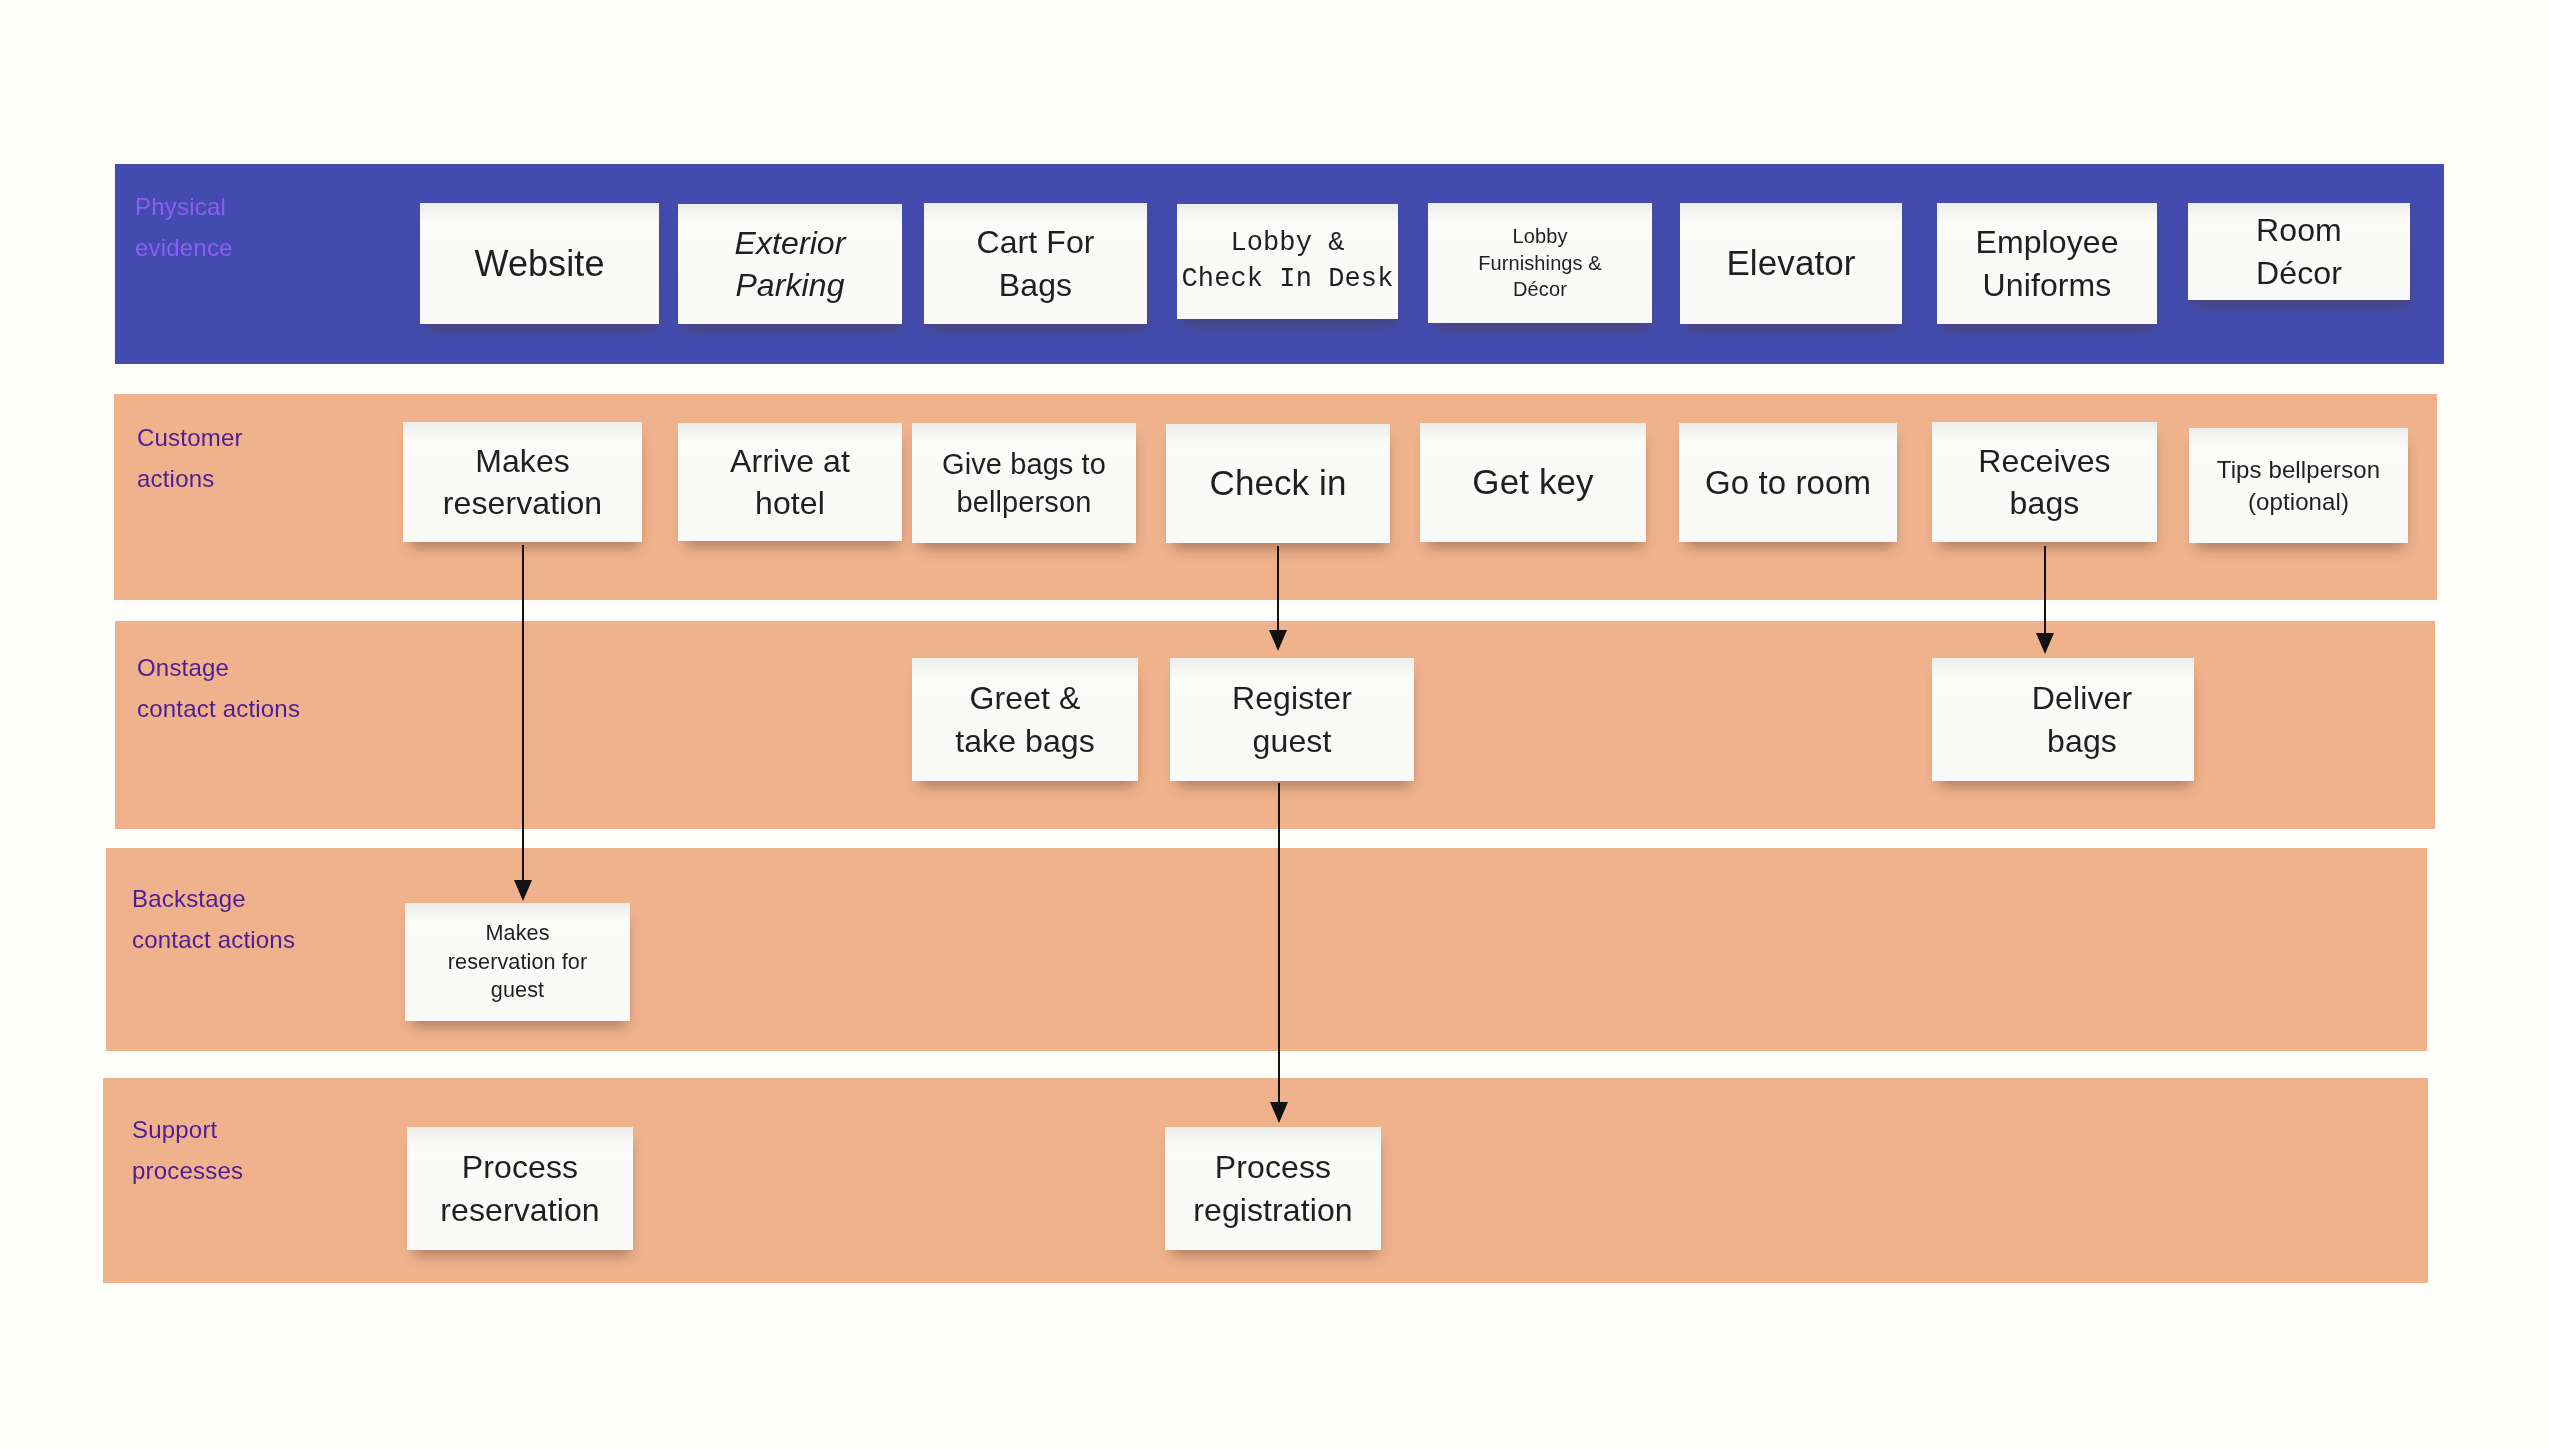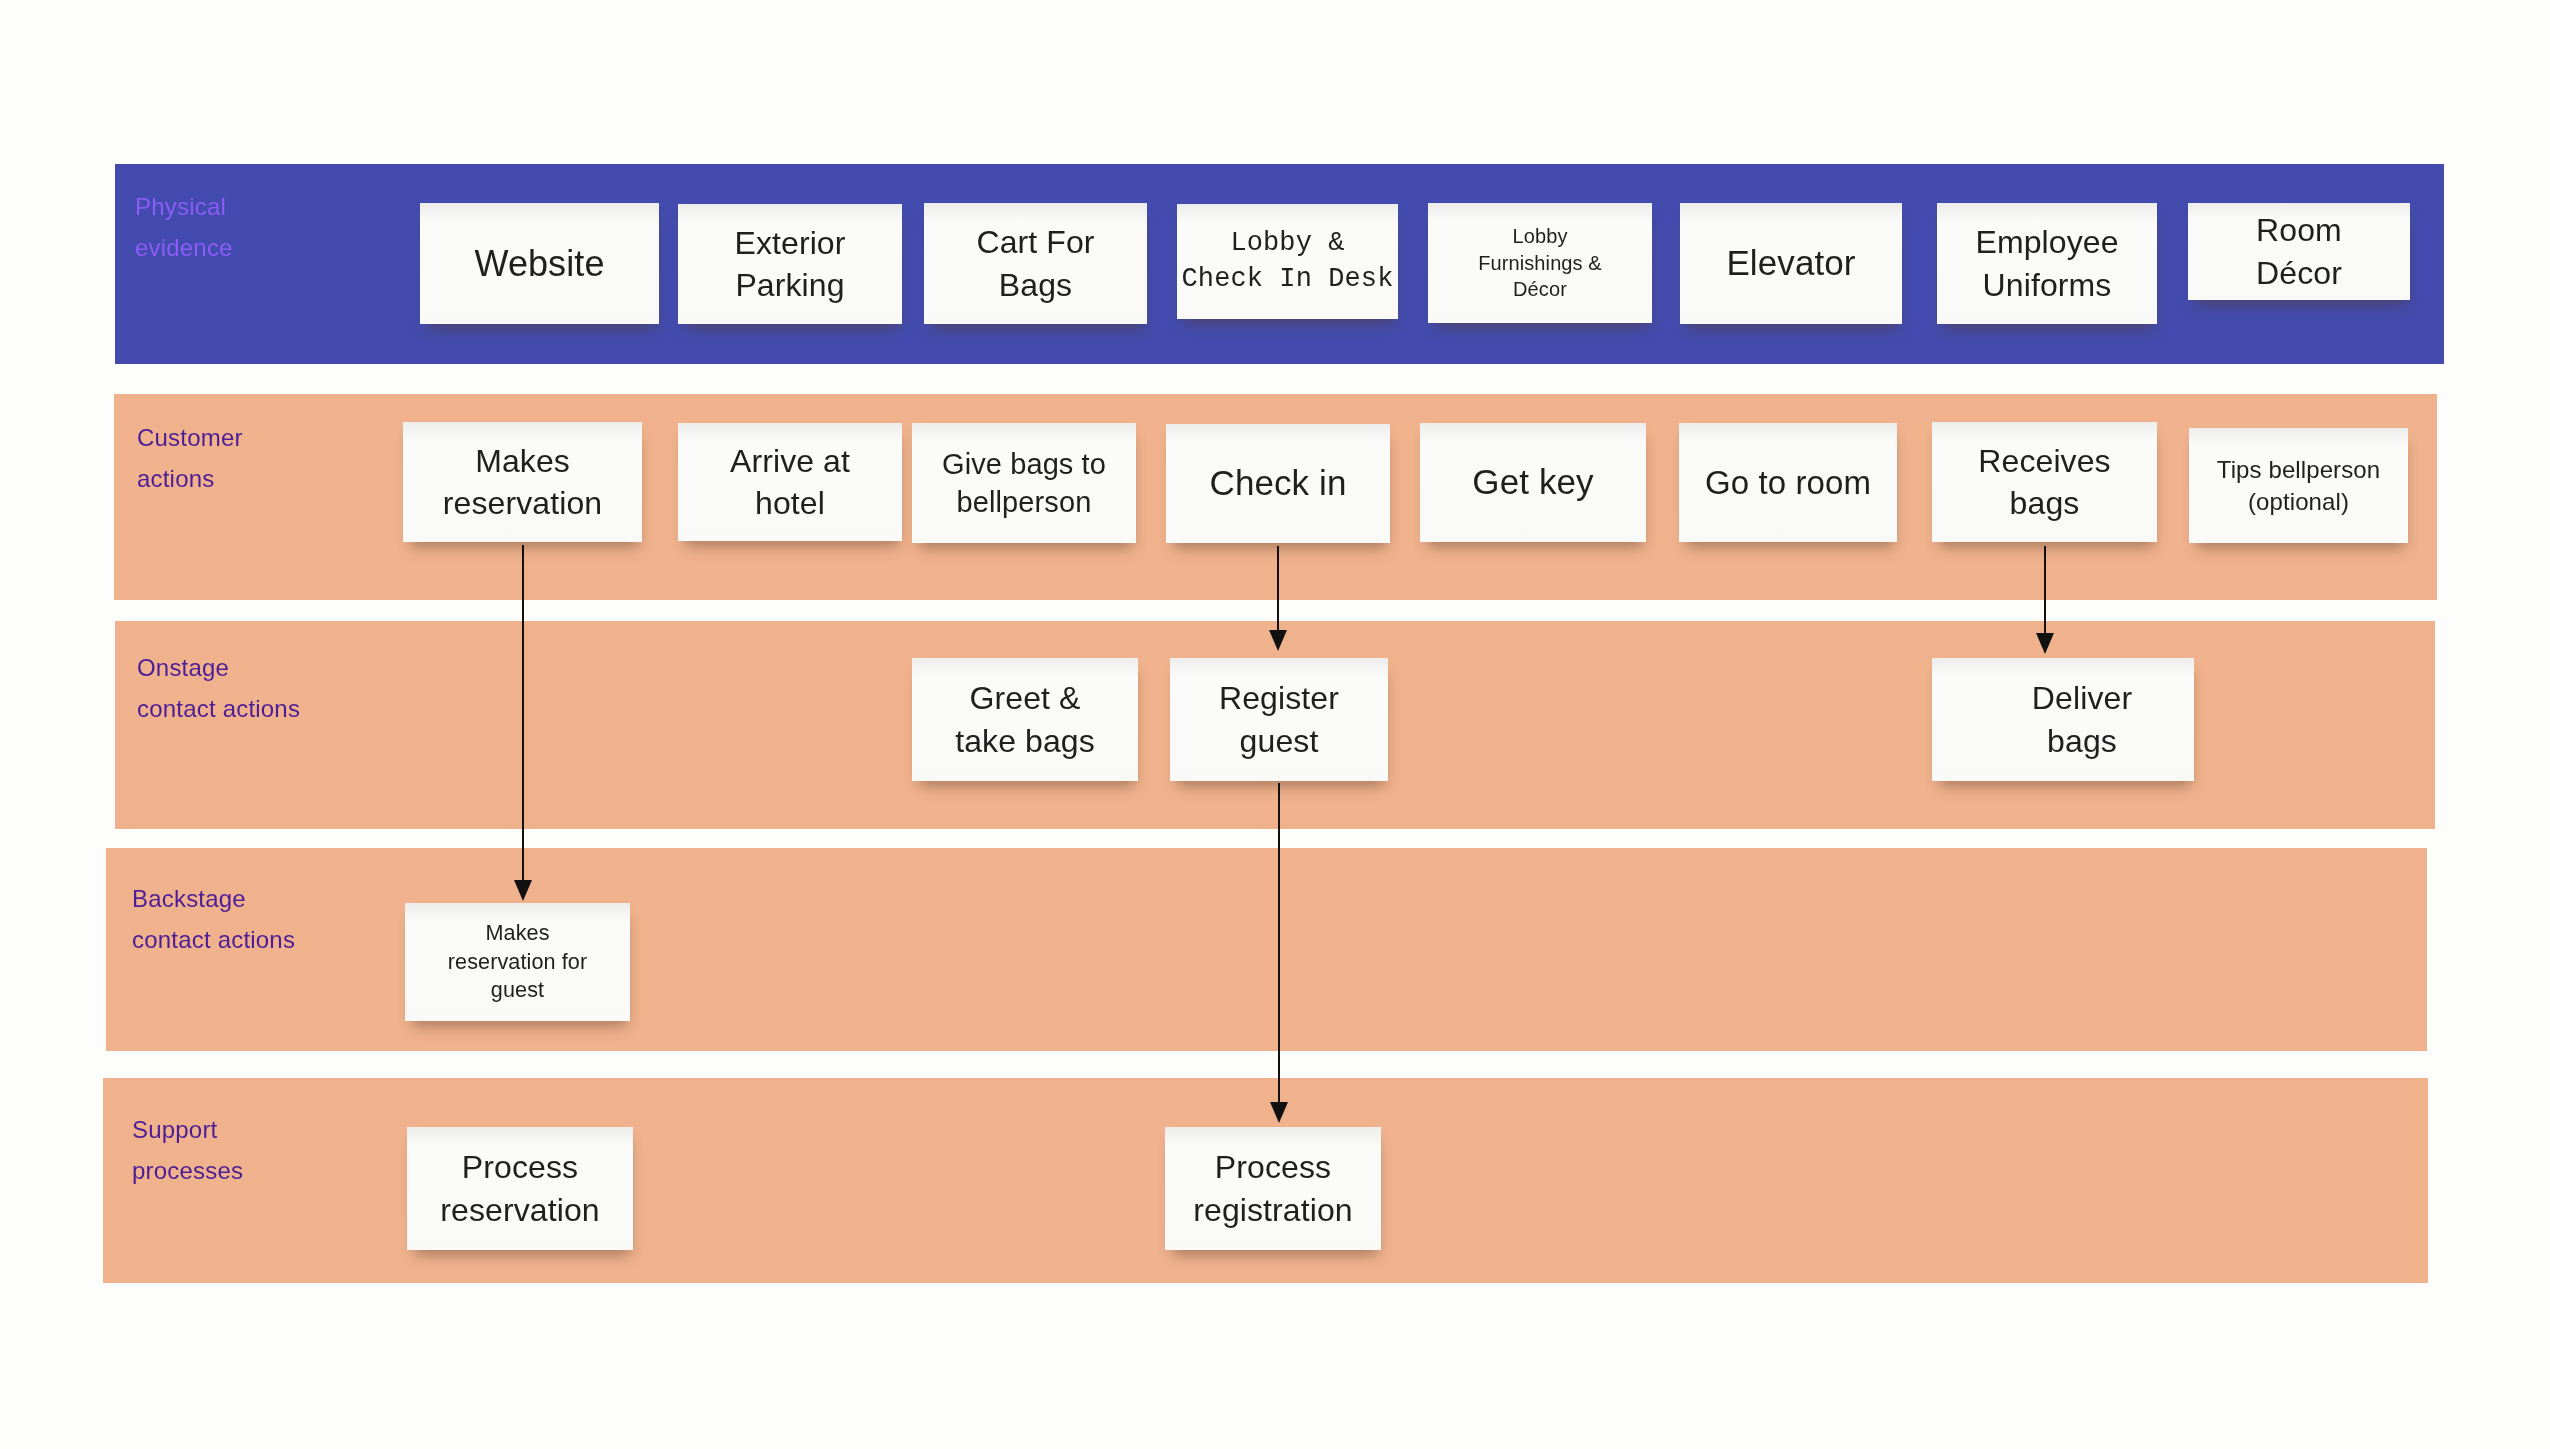--- a/index.html
+++ b/index.html
@@ -57,21 +57,21 @@
   <div class="row-label" style="left:137px;top:417px;">Customer
 actions</div>
   <div class="row-label" style="left:137px;top:647px;">Onstage
 contact actions</div>
   <div class="row-label" style="left:132px;top:878px;">Backstage
 contact actions</div>
   <div class="row-label" style="left:132px;top:1109px;">Support
 processes</div>
 
   <div class="note" style="left:420px;top:203px;width:239px;height:121px;font-size:36px;">Website</div>
-  <div class="note" style="left:678px;top:204px;width:224px;height:120px;font-size:32px;">Exterior
+  <div class="note" style="left:678px;top:204px;width:224px;height:120px;font-size:32px;font-style:italic;">Exterior
 Parking</div>
   <div class="note" style="left:924px;top:203px;width:223px;height:121px;font-size:32px;">Cart For
 Bags</div>
   <div class="note" style="left:1177px;top:204px;width:221px;height:115px;font-size:27px;font-family:Liberation Mono, monospace;">Lobby &amp;
 Check In Desk</div>
   <div class="note" style="left:1428px;top:203px;width:224px;height:120px;font-size:20px;">Lobby
 Furnishings &amp;
 Décor</div>
   <div class="note" style="left:1680px;top:203px;width:222px;height:121px;font-size:35px;">Elevator</div>
   <div class="note" style="left:1937px;top:203px;width:220px;height:121px;font-size:32px;">Employee
@@ -88,21 +88,21 @@
   <div class="note" style="left:1166px;top:424px;width:224px;height:119px;font-size:35px;">Check in</div>
   <div class="note" style="left:1420px;top:423px;width:226px;height:119px;font-size:35px;">Get key</div>
   <div class="note" style="left:1679px;top:423px;width:218px;height:119px;font-size:33px;">Go to room</div>
   <div class="note" style="left:1932px;top:422px;width:225px;height:120px;font-size:32px;">Receives
 bags</div>
   <div class="note" style="left:2189px;top:428px;width:219px;height:115px;font-size:24px;">Tips bellperson
 (optional)</div>
 
   <div class="note" style="left:912px;top:658px;width:226px;height:123px;font-size:32px;">Greet &amp;
 take bags</div>
-  <div class="note" style="left:1170px;top:658px;width:218px;height:123px;font-size:32px;">Register
+  <div class="note" style="left:1170px;top:658px;width:244px;height:123px;font-size:32px;">Register
 guest</div>
   <div class="note" style="left:1932px;top:658px;width:224px;height:123px;font-size:32px;padding-left:38px;">Deliver
 bags</div>
 
   <div class="note" style="left:405px;top:903px;width:225px;height:118px;font-size:21.6px;">Makes
 reservation for
 guest</div>
 
   <div class="note" style="left:407px;top:1127px;width:226px;height:123px;font-size:32px;">Process
 reservation</div>

